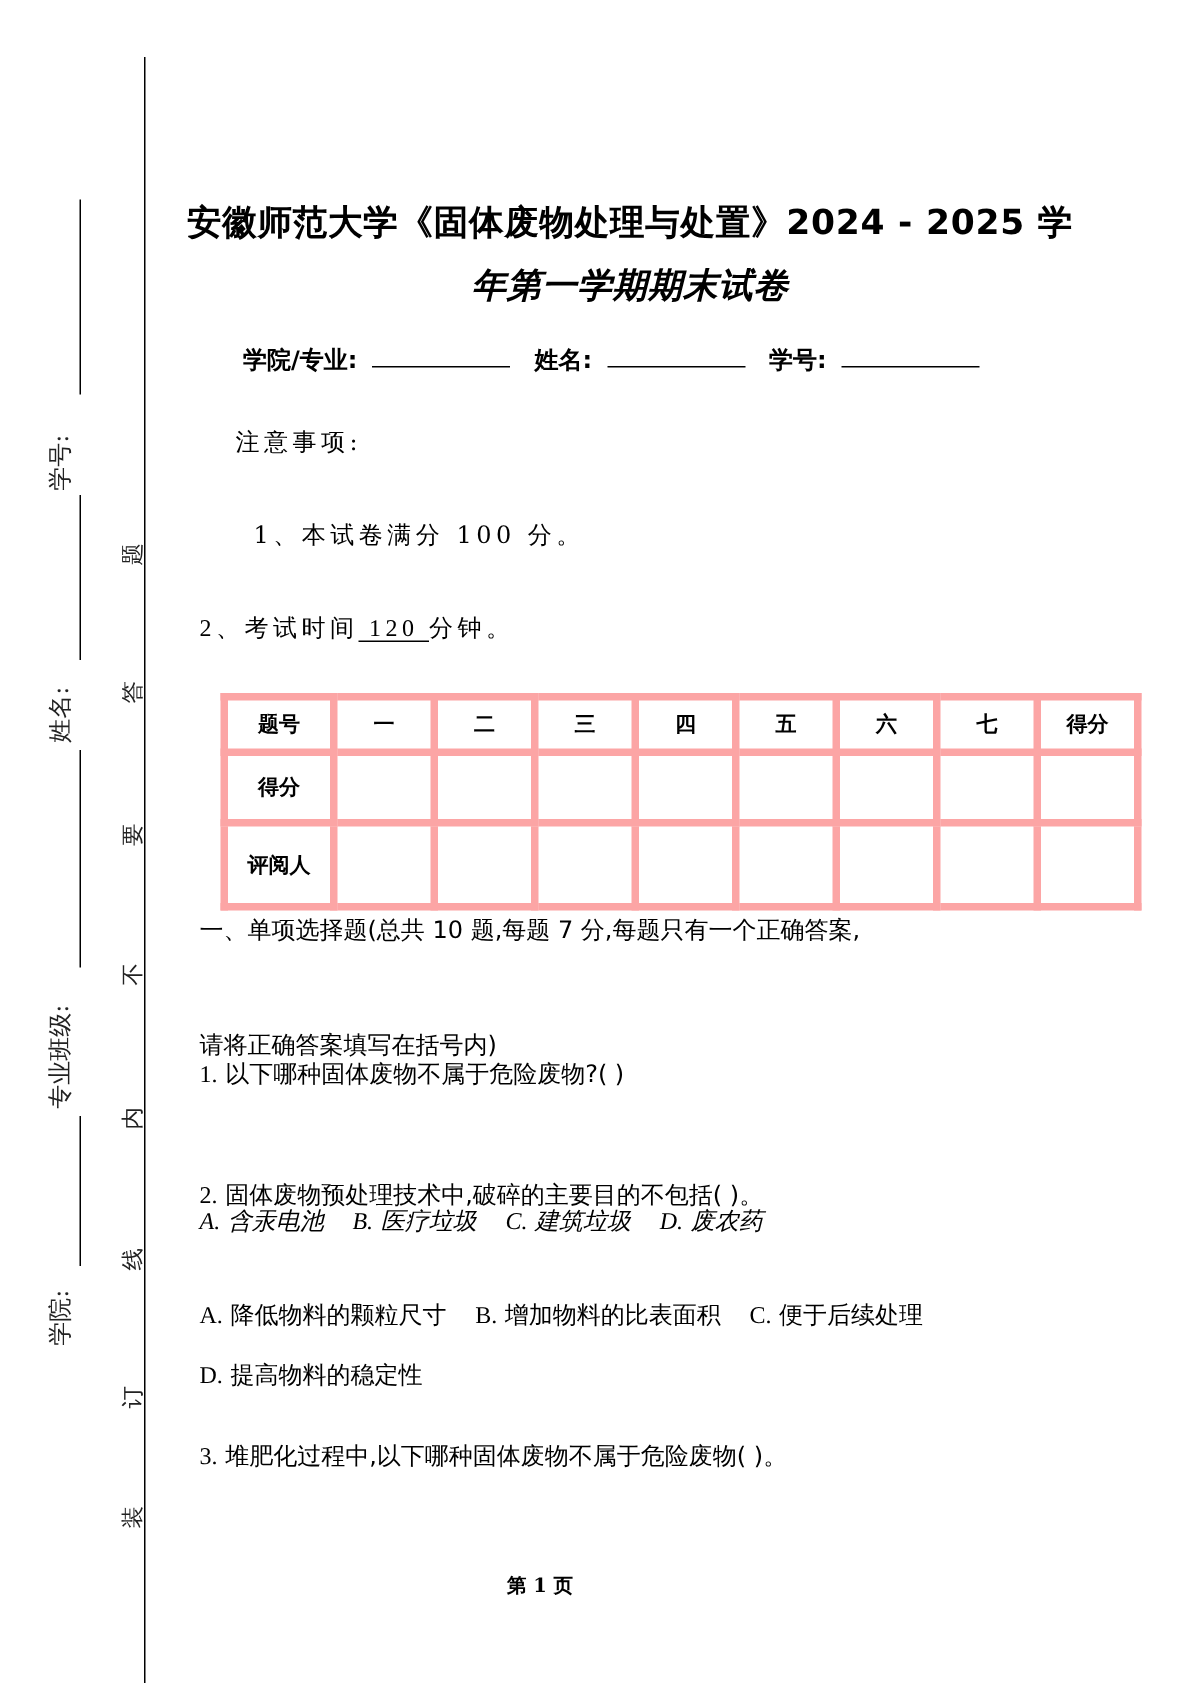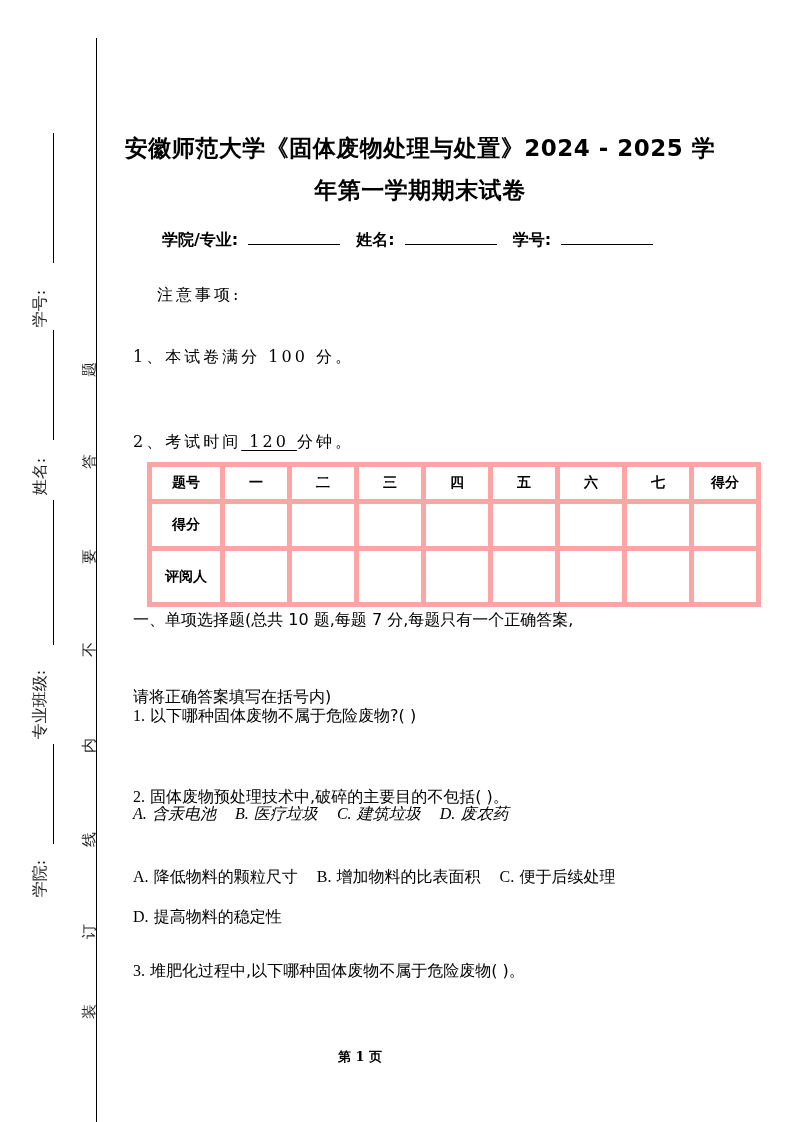--- a/index.html
+++ b/index.html
@@ -50,34 +50,34 @@
 <div class="bind-char" style="top:360px;">题</div>
 <div class="bind-char" style="top:452px;">答</div>
 <div class="bind-char" style="top:547px;">要</div>
 <div class="bind-char" style="top:640px;">不</div>
 <div class="bind-char" style="top:736px;">内</div>
 <div class="bind-char" style="top:830px;">线</div>
 <div class="bind-char" style="top:922px;">订</div>
 <div class="bind-char" style="top:1002px;">装</div>
 
 <div class="title" style="top:133px;">安徽师范大学《固体废物处理与处置》2024 - 2025 学</div>
-<div class="title" style="top:175px;">年第一学期期末试卷</div>
+<div class="title" style="top:175px;font-style:italic;">年第一学期期末试卷</div>
 
 <div class="fields-row">
   <span>学院/专业:</span>
   <span class="field-blank"></span>
   <span>姓名:</span>
   <span class="field-blank"></span>
   <span>学号:</span>
   <span class="field-blank"></span>
 </div>
 
 <div class="note" style="top:285px;margin-left:24px;">注意事项:</div>
-<div class="note" style="top:347px;">1、本试卷满分 100 分。</div>
-<div class="note" style="top:432px;">
+<div class="note" style="top:347px;margin-left:36px;">1、本试卷满分 100 分。</div>
+<div class="note" style="top:409px;font-family:Liberation Serif, serif;">
   <span>2、考试时间</span><span class="u"> 120 </span><span>分钟。</span>
 </div>
 
 <table class="score">
   <tbody>
       <tr class="r0">
     <td class="h">题号</td>
     <td>一</td>
     <td>二</td>
     <td>三</td>

